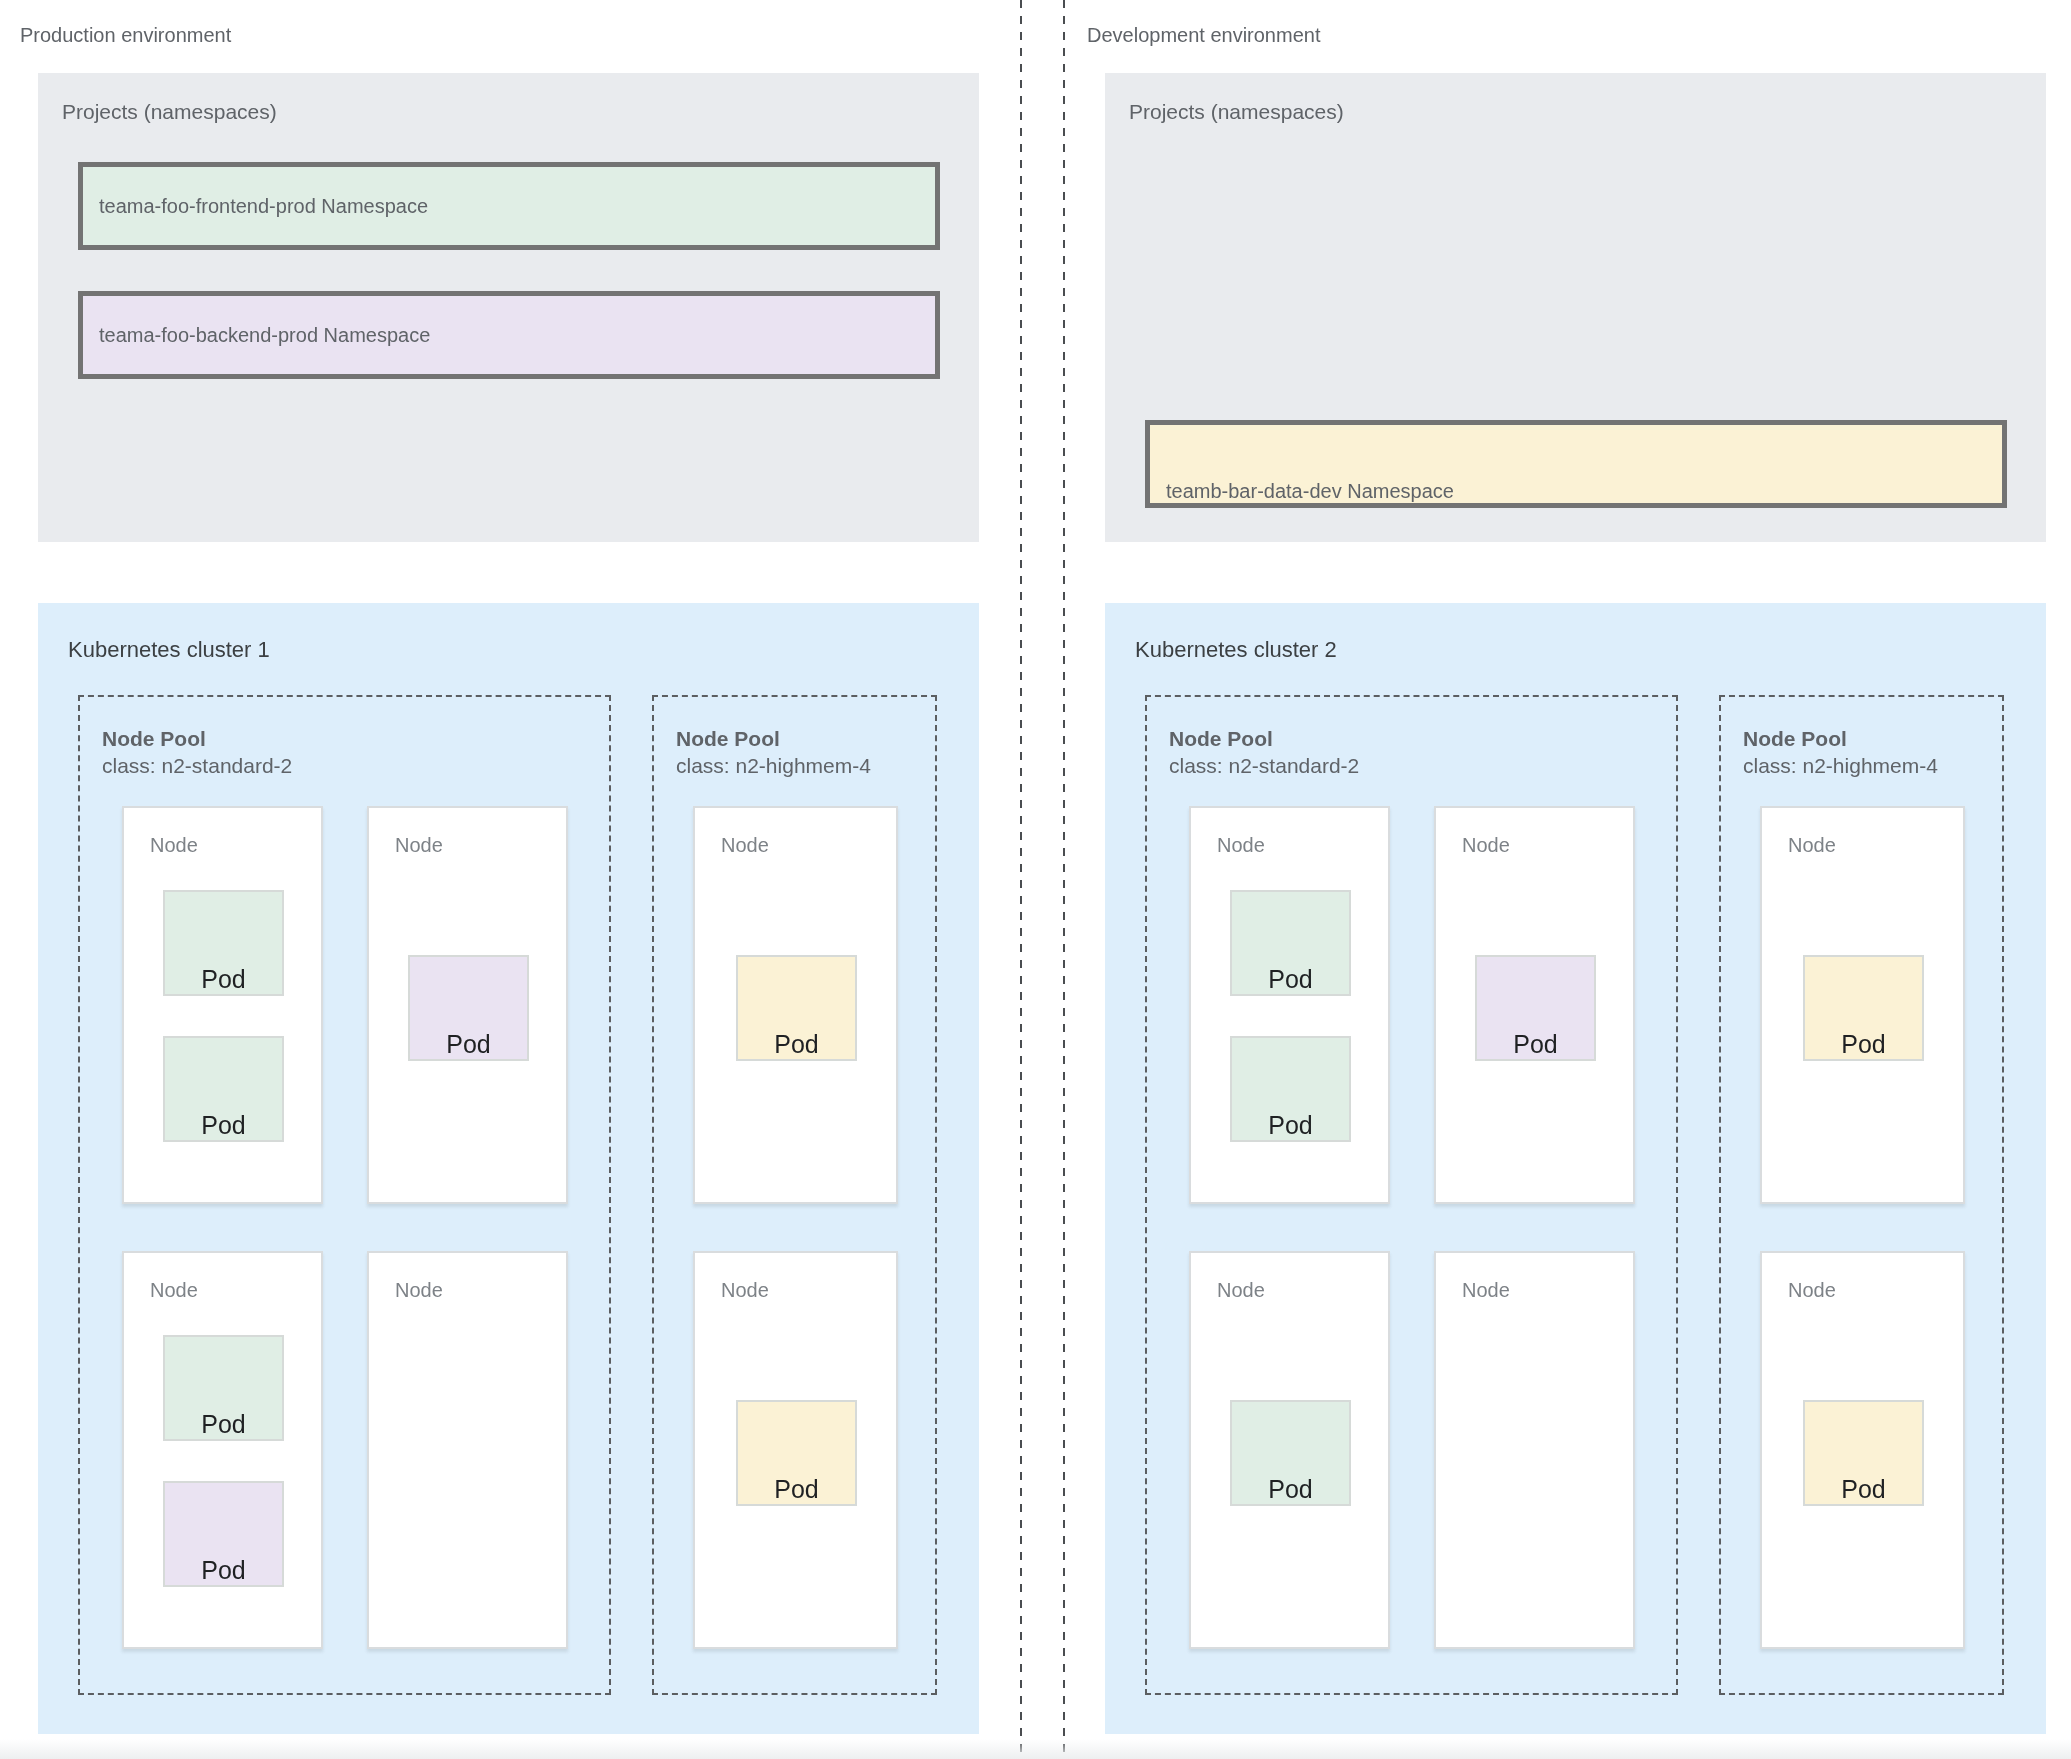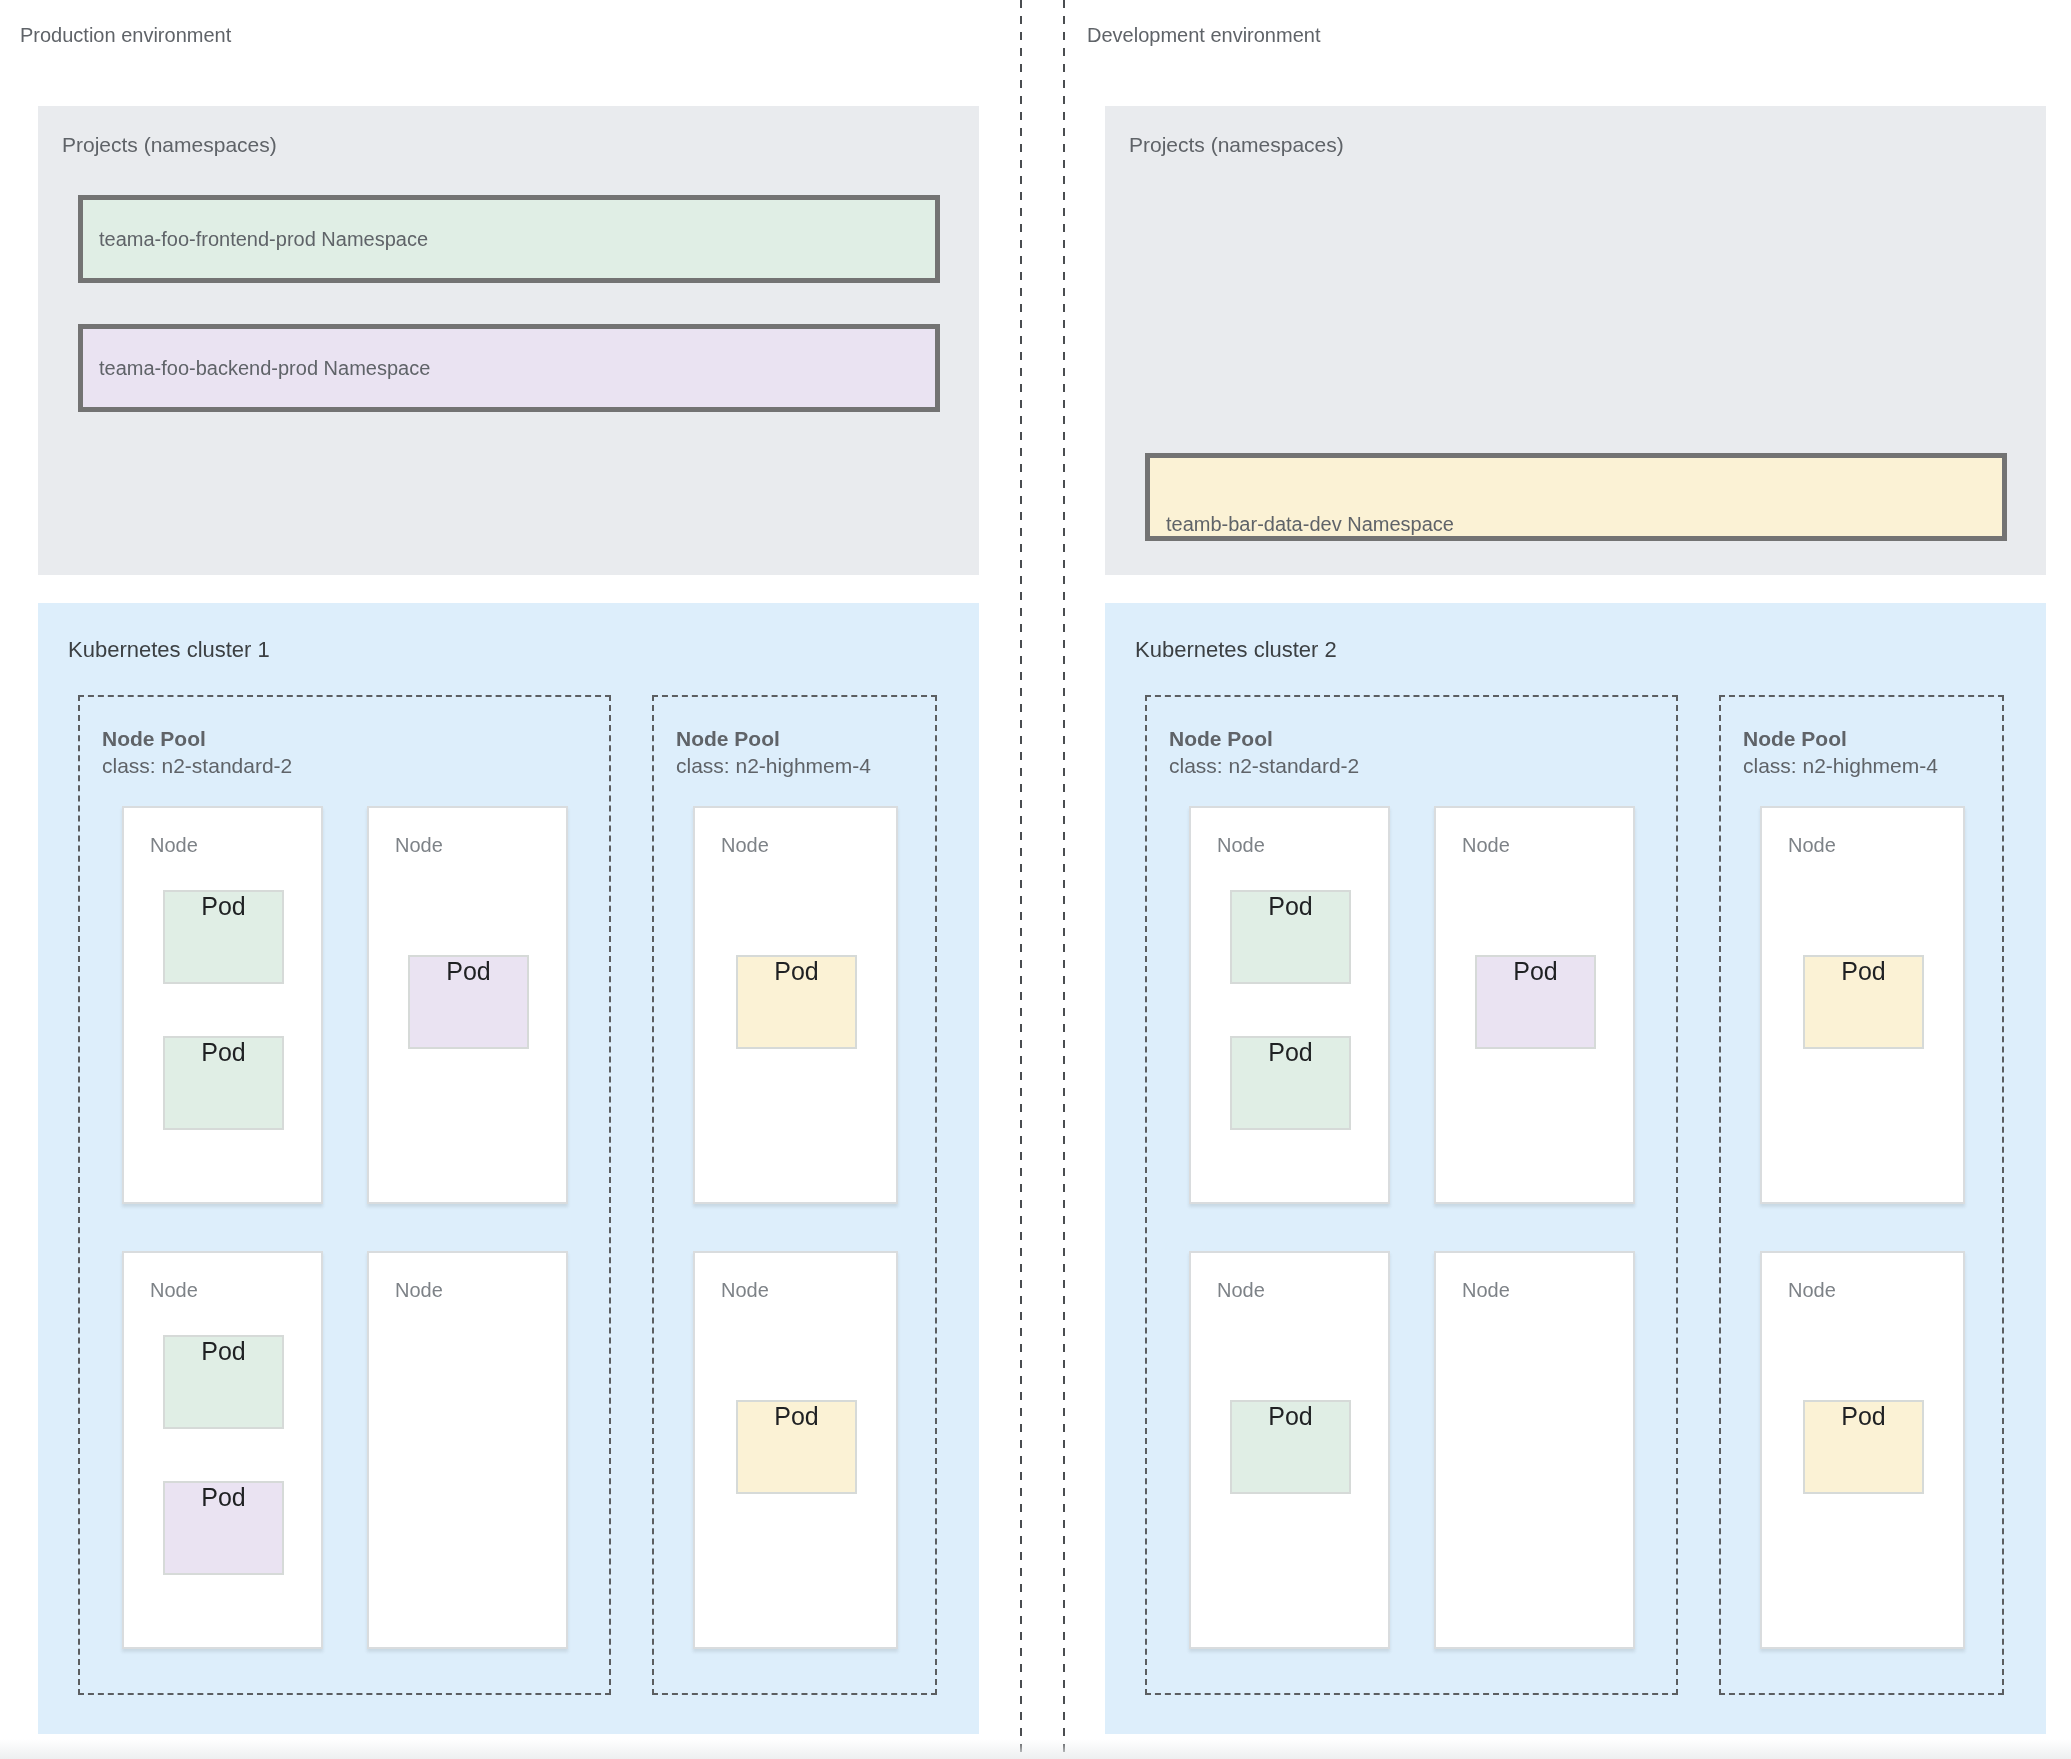--- a/index.html
+++ b/index.html
@@ -6,21 +6,21 @@
   body{
     width:2072px;height:1759px;position:relative;overflow:hidden;
     background:#ffffff;
     font-family:"Liberation Sans", sans-serif;
     -webkit-font-smoothing:antialiased;
   }
   .env{position:absolute;top:0;width:1005px;height:1759px;}
   .env-title{position:absolute;left:20px;top:24px;font-size:20px;color:#5f6368;}
 
   
-  .projects-box{position:absolute;left:38px;top:106px;width:941px;height:469px;}
+  .projects-box{position:absolute;left:38px;top:73px;width:941px;height:469px;}
   .box-title{position:absolute;left:24px;top:27px;font-size:21px;color:#5f6368;}
   .ns-row{
     position:absolute;left:40px;width:862px;height:88px;
     border:5px solid #737373;box-sizing:border-box;
     display:flex;align-items:center;
   }
   .ns-row.r0{top:89px}
   .ns-row.r1{top:218px}
   .ns-row.r2{top:347px}
   .ns-label{font-size:20px;color:#5f6368;padding-left:16px;}
@@ -47,23 +47,23 @@
   .n-r1c1{left:42px;top:109px}
   .n-r1c2{left:287px;top:109px}
   .n-r2c1{left:42px;top:554px}
   .n-r2c2{left:287px;top:554px}
   .pool-highmem .node{left:39px;width:205px;}
   .hm-r1{top:109px}
   .hm-r2{top:554px}
   .node-label{position:absolute;left:26px;top:26px;font-size:20px;color:#7d8287;}
 
   .pod{
-    position:absolute;left:39px;width:121px;height:94px;
+    position:absolute;left:39px;width:121px;height:106px;
     border:2px solid #d6dad8;box-sizing:border-box;
-    display:flex;align-items:flex-start;justify-content:center;
+    display:flex;align-items:flex-end;justify-content:center;
   }
   .pool-highmem .pod{left:41px;}
   .pod.p1{top:82px}
   .pod.p2{top:228px}
   .pod.single{top:147px}
   .pod-label{font-size:25px;color:#1f2123;}
 
   
   .divider{
     position:absolute;top:0;width:2px;height:1759px;

